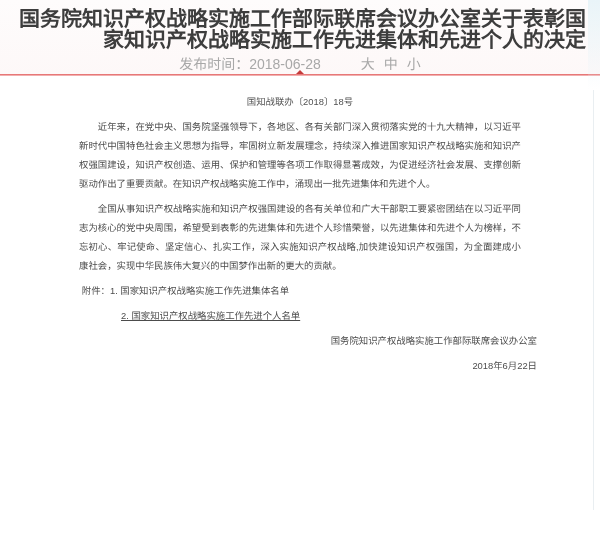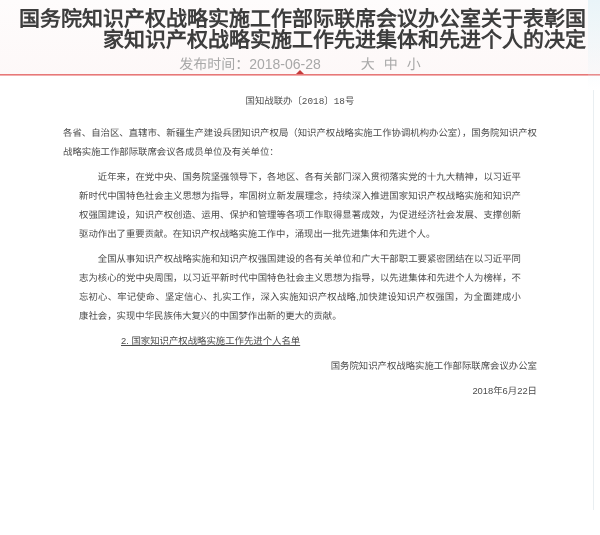--- a/index.html
+++ b/index.html
@@ -32,21 +32,21 @@
     width: 0; height: 0; display: block;
     border-left: 4px solid transparent; border-right: 4px solid transparent;
     border-bottom: 4px solid #c43b3b;
   }
   
   .content {
     padding: 0 63px;
     font-size: 9.4px; line-height: 19px; color: #4c4c4c;
     text-align: justify;
   }
-  .doc-number { margin: 16px 0 0; text-align: center; color: #515151; font-family: Liberation Mono, monospace; }
+  .doc-number { margin: 16px 0 0; text-align: center; color: #515151; }
   .salutation { margin: 12px 0 0; }
   .para { margin: 6px 16px 0; text-indent: 2em; }
   .attachments { margin-top: 6px; }
   .att-line1 { margin: 0; text-indent: 2em; }
   .att-line2 { margin: 6px 0 0; padding-left: 58px; text-decoration: underline; }
   .signature { margin-top: 6px; text-align: right; }
   .signature p { margin: 6px 0 0; }
   .sig-org { margin-top: 0 !important; }
   .sig-seal { padding-right: 5px; }
   
@@ -78,26 +78,28 @@
       </div>
     </div>
     <div class="divider">
       <span class="divider-arrow"></span>
     </div>
   </header>
 
   <main class="content">
     <p class="doc-number">国知战联办〔2018〕18号</p>
 
-    <p class="salutation">各省、自治区、直辖市、新疆生产建设兵团知识产权局（知识产权战略实施工作协调机构办公室），国务院知识产权战略实施工作部际联席会议各成员单位及有关单位：</p>
 
     <p class="para">近年来，在党中央、国务院坚强领导下，各地区、各有关部门深入贯彻落实党的十九大精神，以习近平新时代中国特色社会主义思想为指导，牢固树立新发展理念，持续深入推进国家知识产权战略实施和知识产权强国建设，知识产权创造、运用、保护和管理等各项工作取得显著成效，为促进经济社会发展、支撑创新驱动作出了重要贡献。在知识产权战略实施工作中，涌现出一批先进集体和先进个人。</p>
-    <p class="para">全国从事知识产权战略实施和知识产权强国建设的各有关单位和广大干部职工要紧密团结在以习近平同志为核心的党中央周围，以习近平新时代中国特色社会主义思想为指导，以先进集体和先进个人为榜样，不忘初心、牢记使命、坚定信心、扎实工作，深入实施知识产权战略,加快建设知识产权强国，为全面建成小康社会，实现中华民族伟大复兴的中国梦作出新的更大的贡献。</p>
+    <p class="para">全国从事知识产权战略实施和知识产权强国建设的各有关单位和广大干部职工要紧密团结在以习近平同志为核心的党中央周围，希望受到表彰的先进集体和先进个人珍惜荣誉，以先进集体和先进个人为榜样，不忘初心、牢记使命、坚定信心、扎实工作，深入实施知识产权战略,加快建设知识产权强国，为全面建成小康社会，实现中华民族伟大复兴的中国梦作出新的更大的贡献。</p>
 
     <div class="attachments">
+      <p class="att-line1">
+        <span>附件：</span><span>1. 国家知识产权战略实施工作先进集体名单</span>
+      </p>
       <p class="att-line2">2. 国家知识产权战略实施工作先进个人名单</p>
     </div>
 
     <div class="signature">
       <p class="sig-org">国务院知识产权战略实施工作部际联席会议办公室</p>
       <p class="sig-date">2018年6月22日</p>
     </div>
   </main>
 
   <div class="corner-tint"></div>

